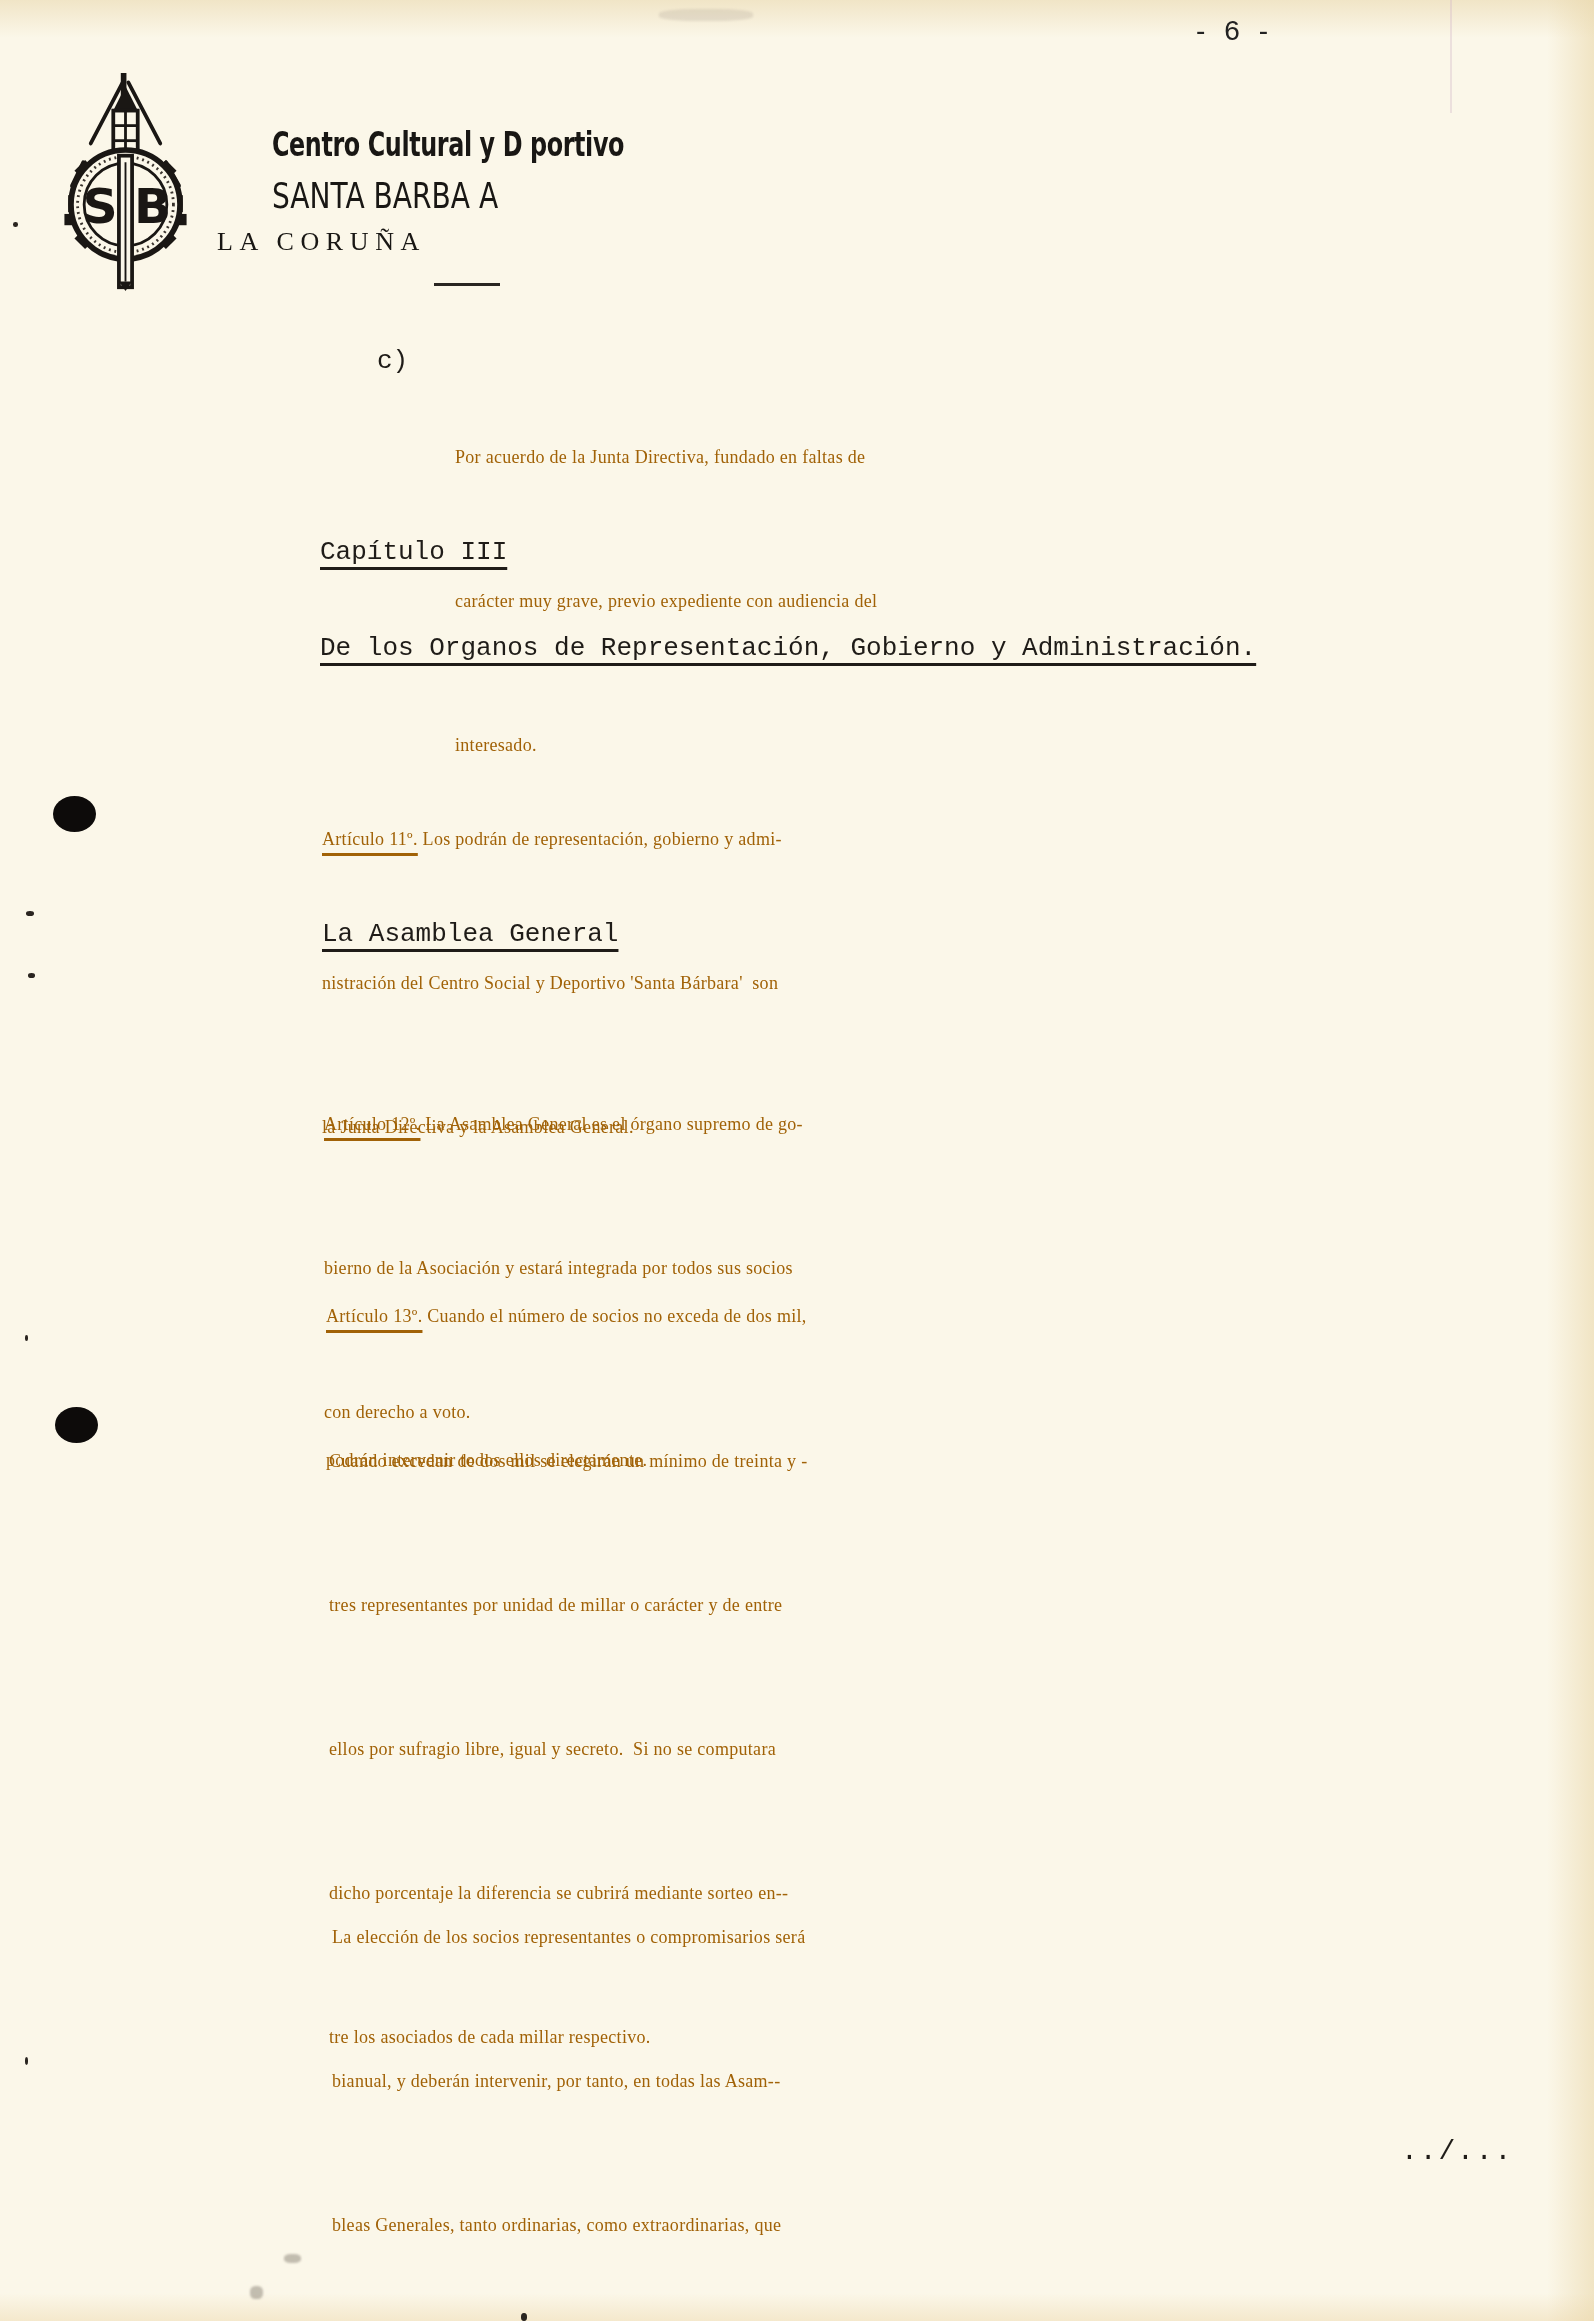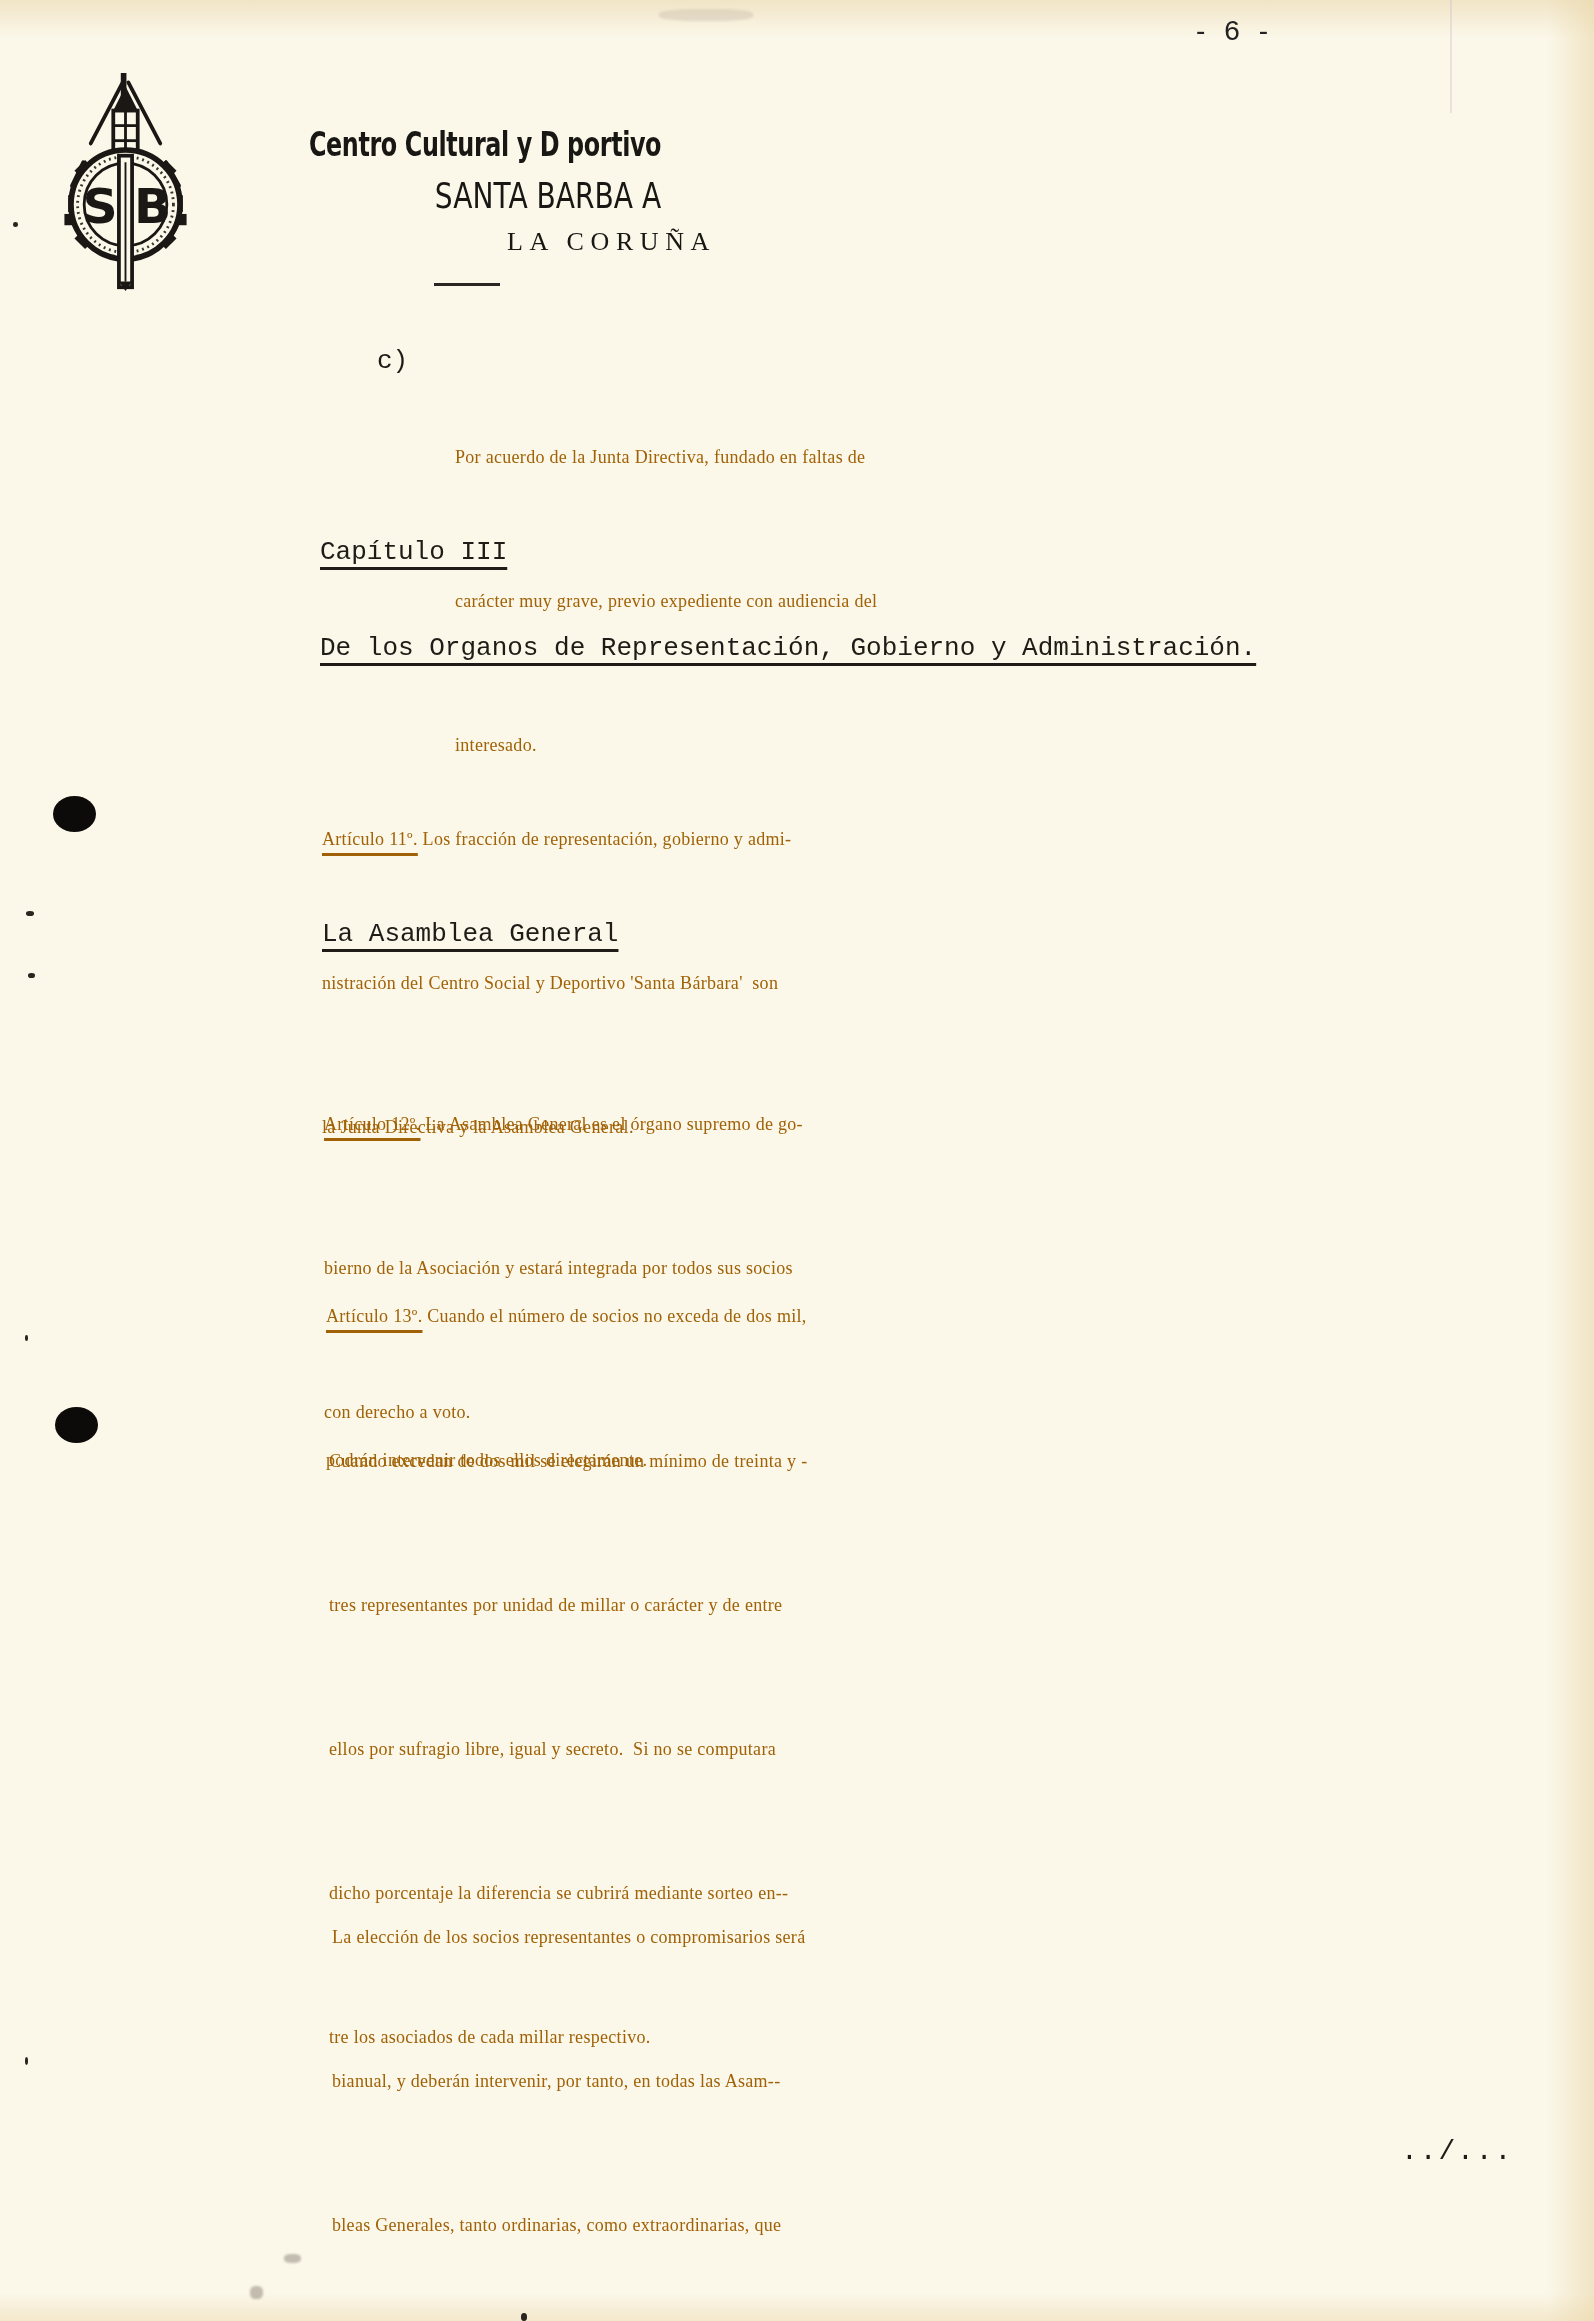--- a/index.html
+++ b/index.html
@@ -41,21 +41,21 @@
       left: 55px;
       top: 73px;
       width: 141px;
       height: 218px;
     }
     .letterhead {
       position: absolute;
       left: 217px;
       top: 121px;
       width: 499px;
-      text-align: right;
+      text-align: left;
       font-family: "Liberation Serif", "DejaVu Serif", serif;
       color: #191714;
     }
     .lh-line1 {
       font-family: "DejaVu Sans", sans-serif;
       font-stretch: condensed;
       font-size: 34px;
       line-height: 47px;
       letter-spacing: -0.5px;
       transform: scaleX(0.78);
@@ -228,21 +228,21 @@
   <div class="tw" style="left:455px; top:337px;">
     <span class="line">Por acuerdo de la Junta Directiva, fundado en faltas de</span>
     <span class="line">carácter muy grave, previo expediente con audiencia del</span>
     <span class="line">interesado.</span>
   </div>
 
   <div class="heading" style="left:320px; top:533px;">Capítulo III</div>
   <div class="heading" style="left:320px; top:629px;">De los Organos de Representación, Gobierno y Administración.</div>
 
   <div class="tw" style="left:322px; top:719px;">
-    <span class="line"><span class="art-label">Artículo 11º.</span><span> Los fracción de representación, gobierno y admi-</span></span>
+    <span class="line"><span class="art-label">Artículo 11º.</span><span> Los podrán de representación, gobierno y admi-</span></span>
     <span class="line">nistración del Centro Social y Deportivo 'Santa Bárbara'  son</span>
     <span class="line">la Junta Directiva y la Asamblea General.</span>
   </div>
 
   <div class="heading" style="left:322px; top:915px;">La Asamblea General</div>
 
   <div class="tw" style="left:324px; top:1004px;">
     <span class="line"><span class="art-label">Artículo 12º.</span><span> La Asamblea General es el órgano supremo de go-</span></span>
     <span class="line">bierno de la Asociación y estará integrada por todos sus socios</span>
     <span class="line">con derecho a voto.</span>

